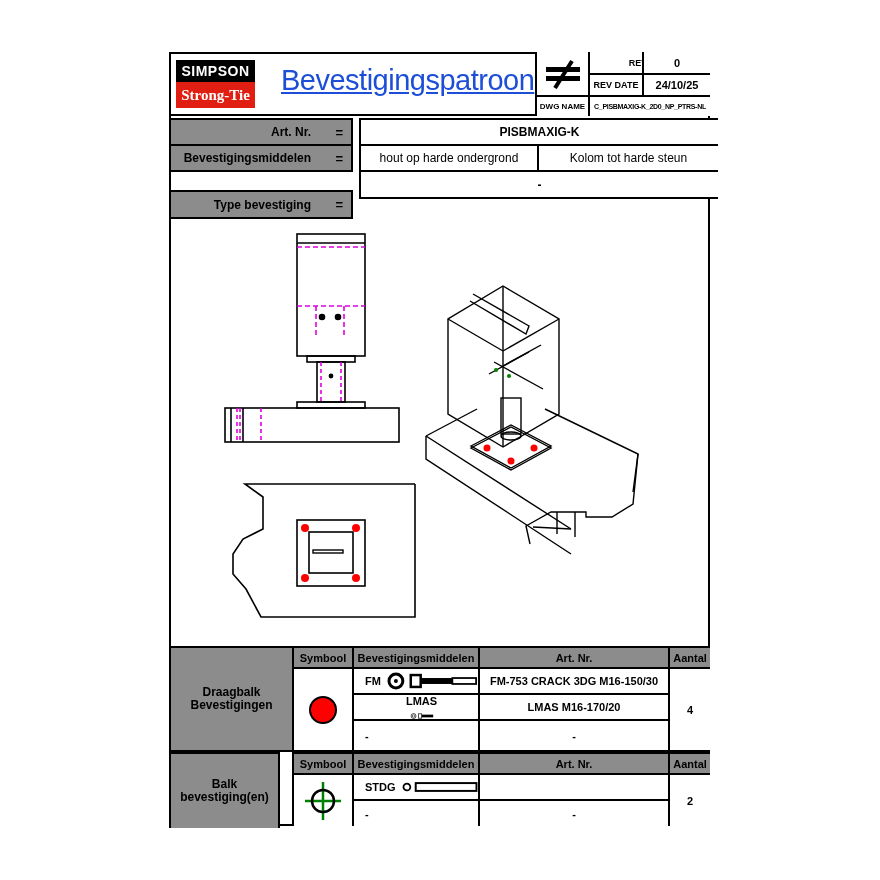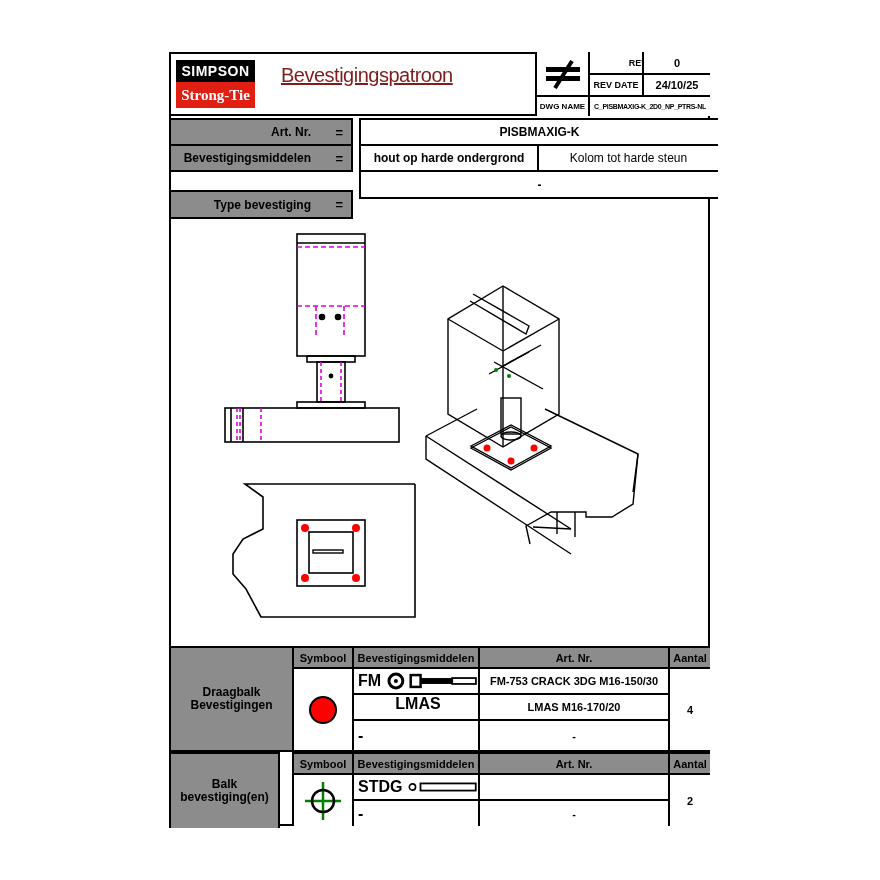--- a/index.html
+++ b/index.html
@@ -4,28 +4,28 @@
 <style>
   html, body { margin:0; padding:0; background:#fff; }
   body { width:880px; height:880px; position:relative; overflow:hidden; font-family:"Liberation Sans", sans-serif; }
   .sheet { position:absolute; left:169px; top:52px; width:541px; height:774px; border:2px solid #000; box-sizing:border-box; background:#fff; }
   .abs { position:absolute; box-sizing:border-box; }
   .cell { position:absolute; box-sizing:border-box; border:2px solid #000; display:flex; align-items:center; justify-content:center; text-align:center; font-weight:bold; color:#000; }
   .grey { background:#8c8c8c; }
   .white { background:#fff; }
   .logo-top { position:absolute; left:5px; top:6px; width:79px; height:22px; background:#000; color:#fff; font-weight:bold; font-size:14px; display:flex; align-items:center; justify-content:center; letter-spacing:0.5px; }
   .logo-bot { position:absolute; left:5px; top:28px; width:79px; height:26px; background:#e01e12; color:#fff; font-family:"Liberation Serif", serif; font-weight:bold; font-size:15px; display:flex; align-items:center; justify-content:center; }
-  .title { position:absolute; left:110px; top:10px; font-size:20px; text-decoration:underline; color:#7f1d1d; letter-spacing:-0.5px; }
+  .title { position:absolute; left:110px; top:10px; font-size:29px; text-decoration:underline; color:#1d4ed8; letter-spacing:-0.5px; }
   .tiny { font-size:9px; }
   .small { font-size:11px; }
   .med { font-size:12px;margin-left:8px; }
   .lbl { justify-content:flex-end; padding-right:40px; font-size:12px; }
   .eq { position:absolute; right:8px; font-size:13px; }
   .leftcell { font-size:12px; line-height:13px; }
-  .fastener { justify-content:flex-start; padding-left:4px; font-size:16px; gap:6px; }
+  .fastener { justify-content:flex-start; padding-left:11px; font-size:11px; gap:6px; }
 </style>
 </head>
 <body>
 
 <div class="sheet">
 
   <div class="abs" style="left:0;top:0;width:537px;height:62px;border-bottom:2px solid #000;">
     <div class="logo-top">SIMPSON</div>
     <div class="logo-bot">Strong-Tie</div>
     <div class="title">Bevestigingspatroon</div>
@@ -48,21 +48,21 @@
   <div class="cell grey lbl" style="left:-2px;top:64px;width:184px;height:28px;">
     <span>Art. Nr.</span>
     <span class="eq">=</span>
   </div>
   <div class="cell white med" style="left:180px;top:64px;width:359px;height:28px;border-right:none;">PISBMAXIG-K</div>
 
   <div class="cell grey lbl" style="left:-2px;top:90px;width:184px;height:28px;">
     <span>Bevestigingsmiddelen</span>
     <span class="eq">=</span>
   </div>
-  <div class="cell white med" style="left:180px;top:90px;width:180px;height:28px;font-weight:bold;">hout op harde ondergrond</div>
+  <div class="cell white med" style="left:180px;top:90px;width:180px;height:28px;font-weight:normal;">hout op harde ondergrond</div>
   <div class="cell white med" style="left:358px;top:90px;width:181px;height:28px;font-weight:normal;border-right:none;">Kolom tot harde steun</div>
 
   <div class="cell grey lbl" style="left:-2px;top:116px;width:184px;height:29px;margin-top:20px;">
     <span>Type bevestiging</span>
     <span class="eq">=</span>
   </div>
   <div class="cell white med" style="left:180px;top:116px;width:359px;height:29px;border-right:none;">-</div>
 
   <svg class="abs" style="left:0;top:145px;" width="539" height="448" viewBox="0 0 539 448">
 

